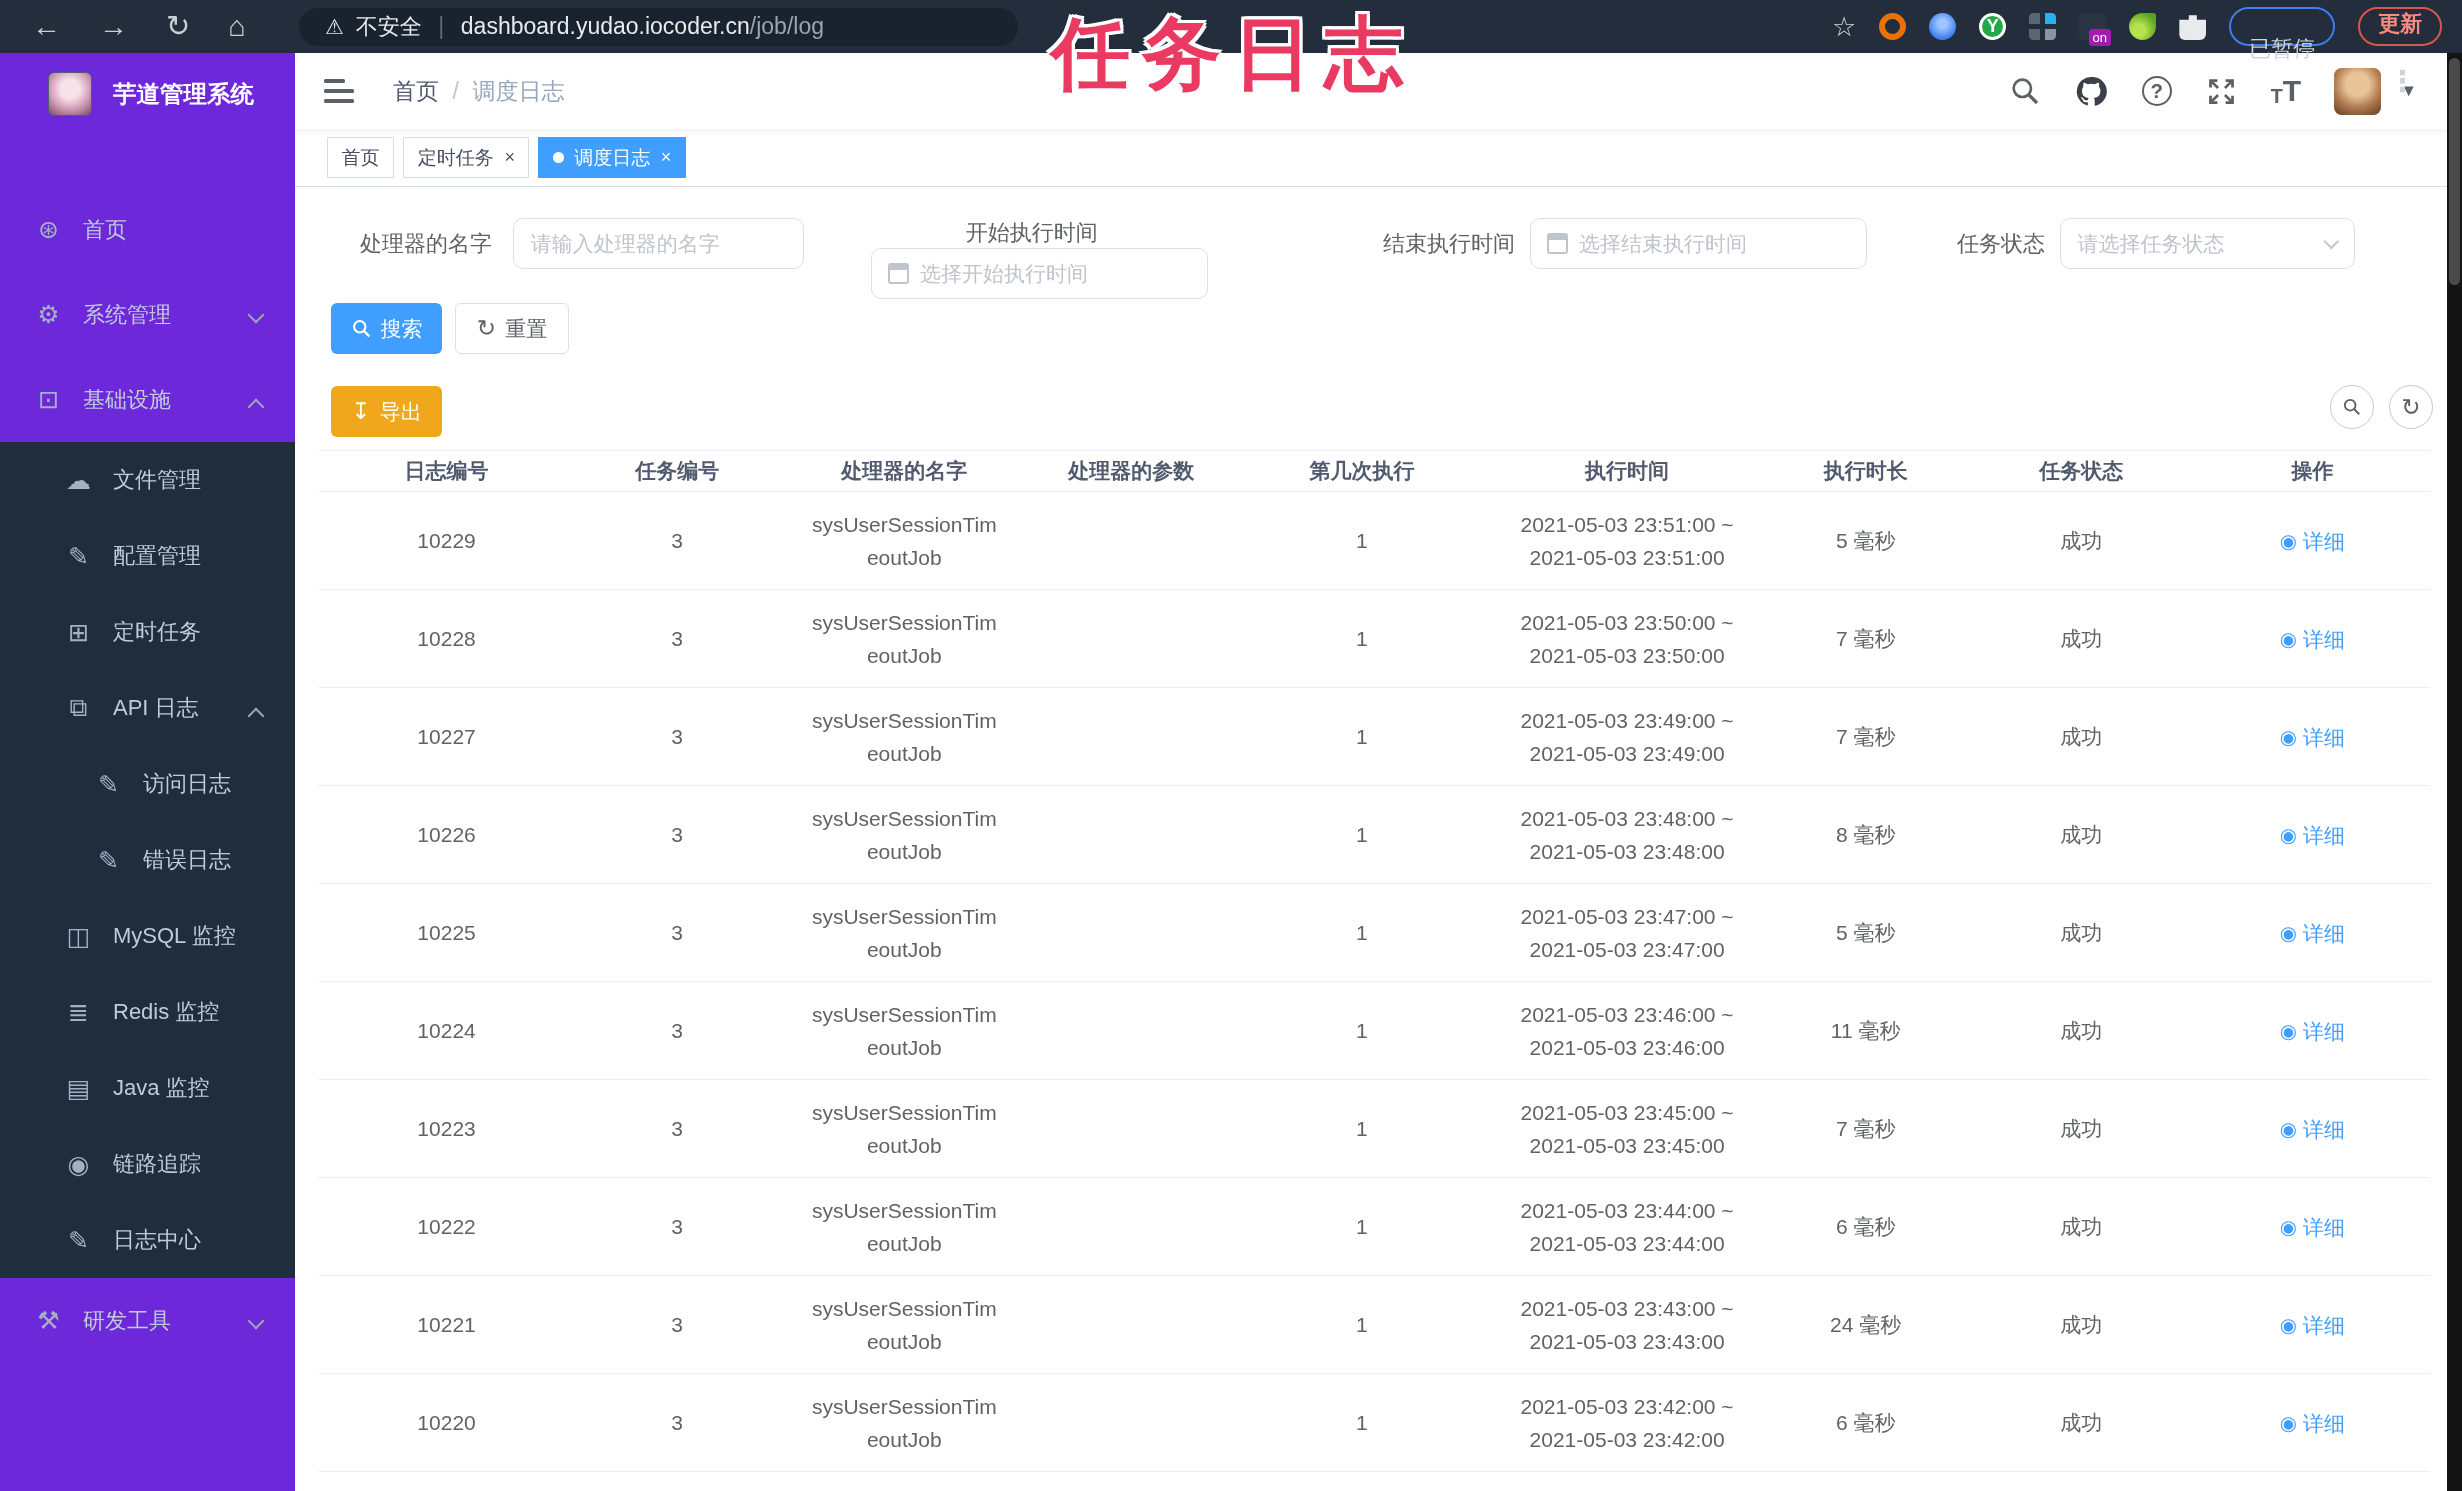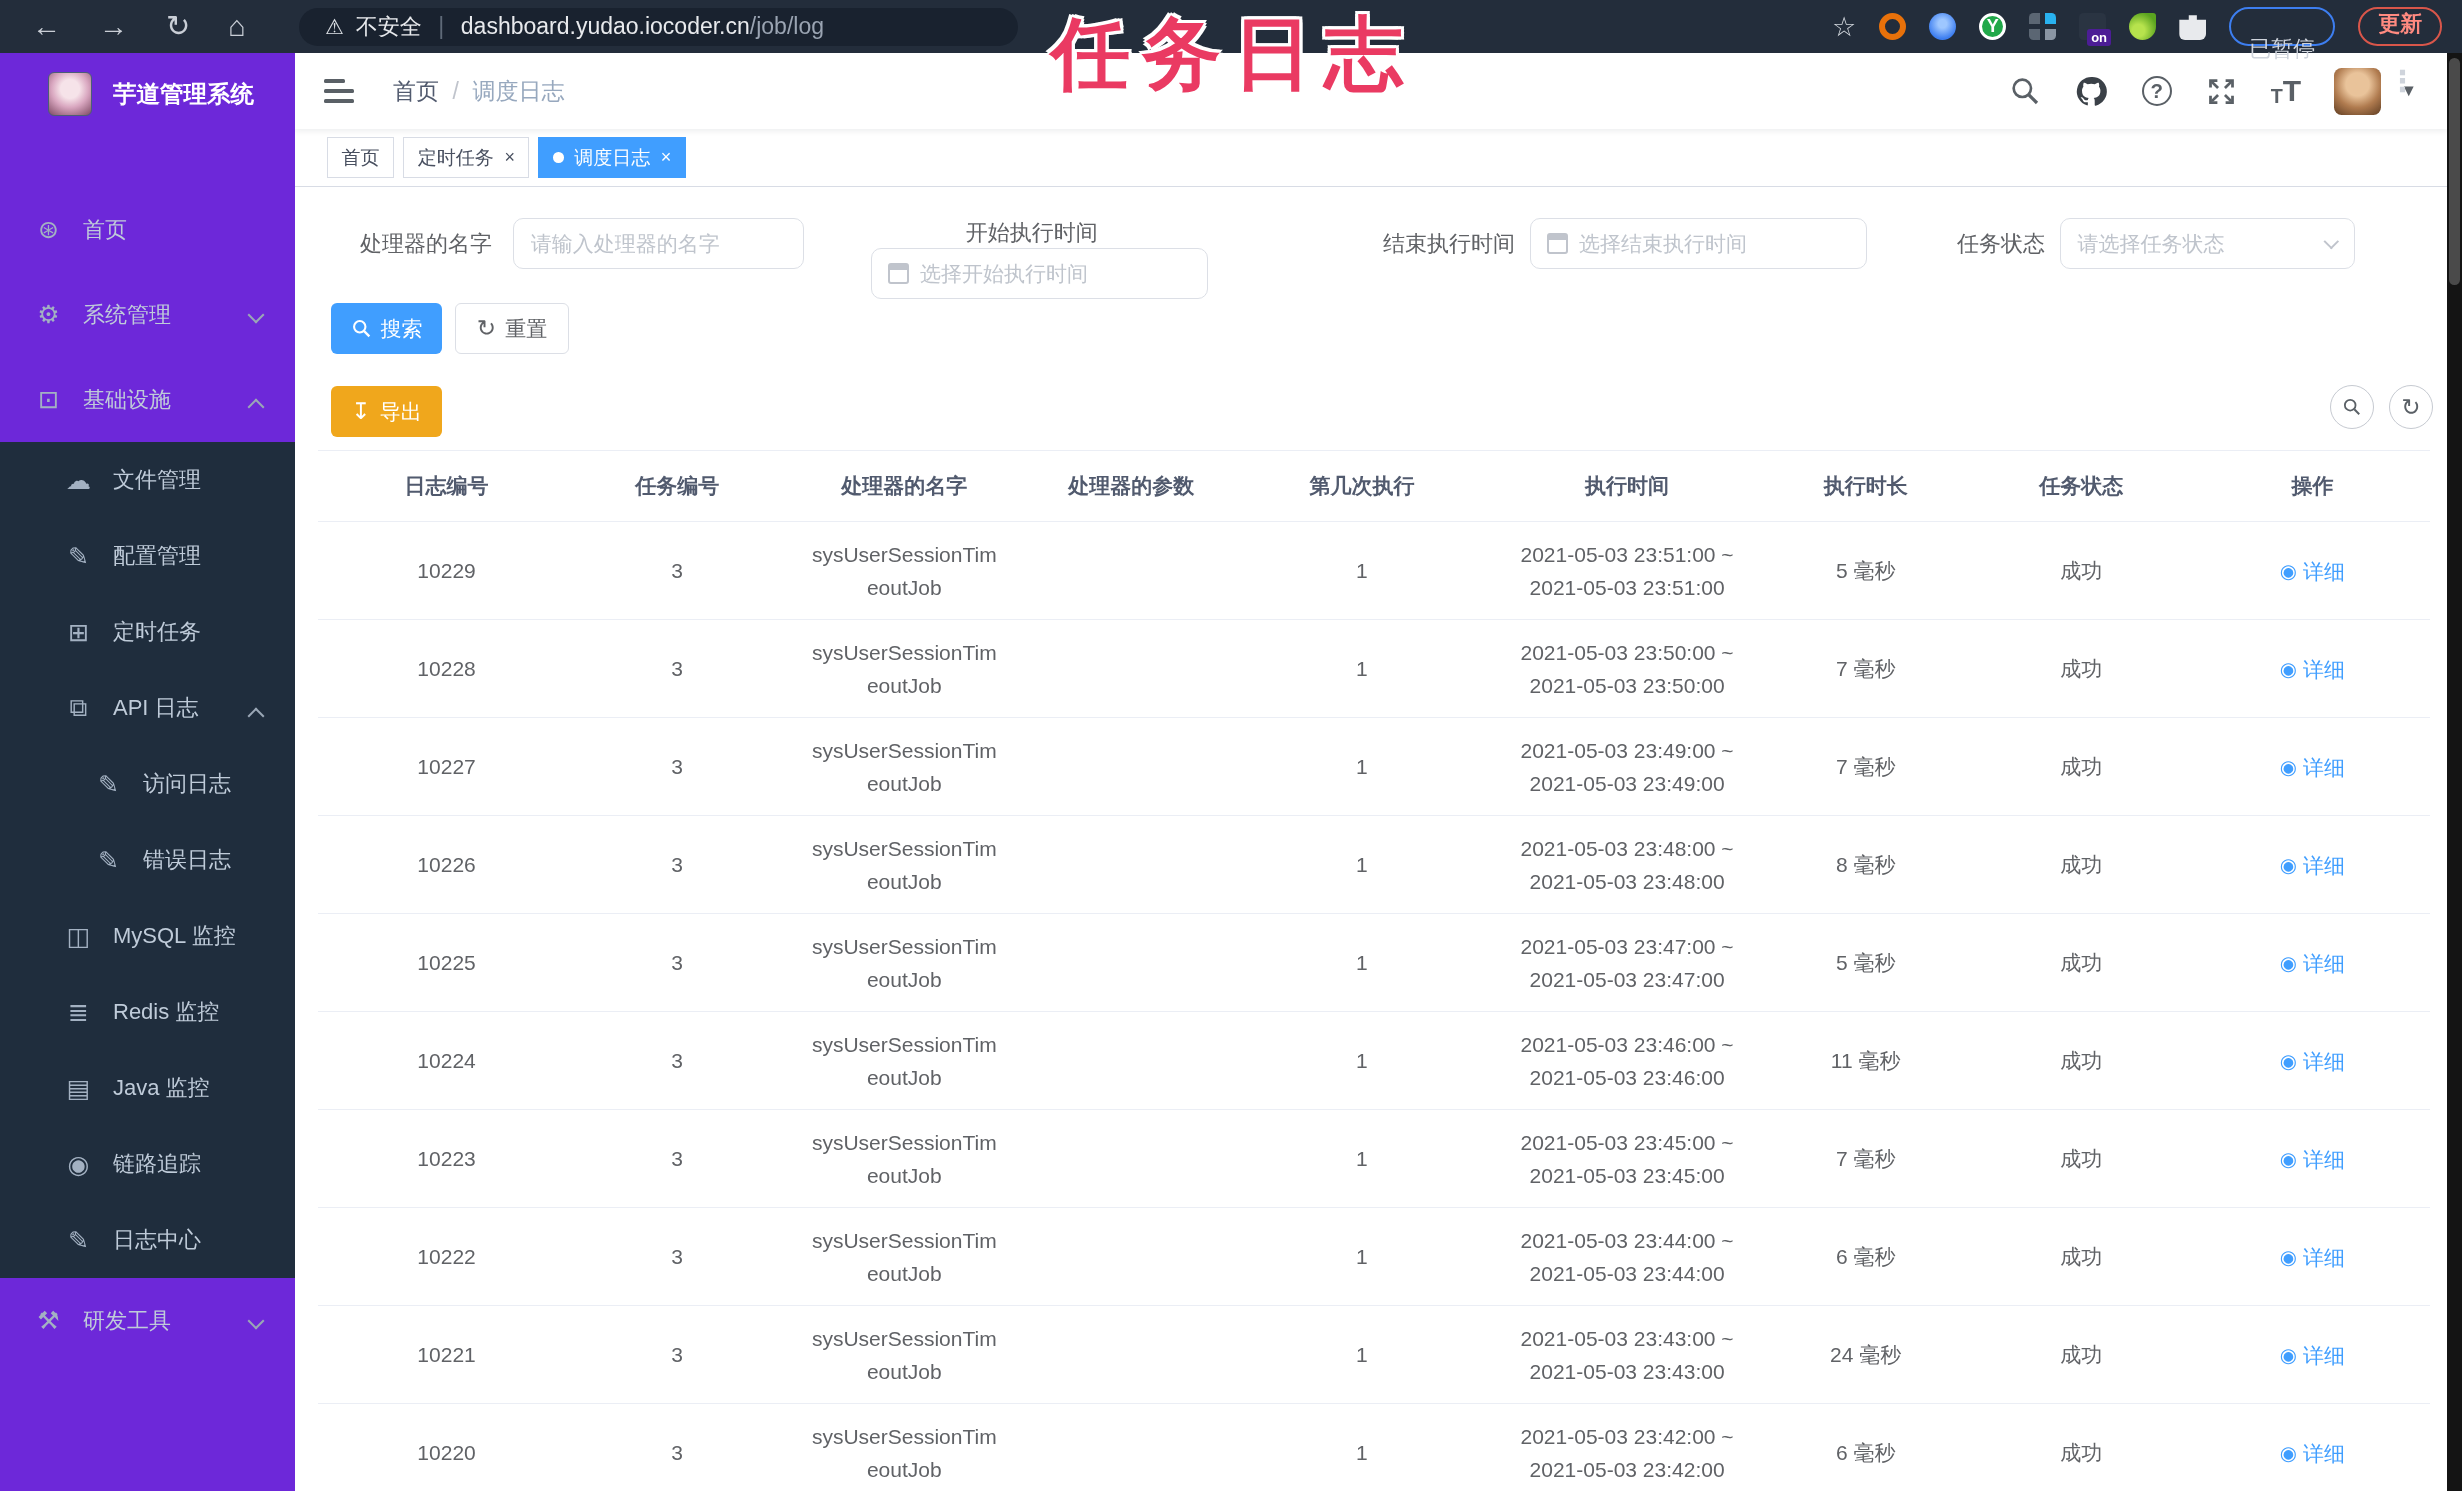--- a/index.html
+++ b/index.html
@@ -22,21 +22,21 @@
   .ext-ring { background:transparent; border:6.8px solid #e8710a; }
   .ext-bulb { background:radial-gradient(circle at 50% 40%, #9ec7ff 20%, #3d7ef0 70%); }
   .ext-y { background:#fff; border:3px solid #fff; }
   .ext-y::after { content:"Y"; position:absolute; inset:0; background:#21a849; border-radius:50%; color:#fff; font-size:18px; font-weight:bold; display:flex; align-items:center; justify-content:center; }
   .ext-grid { border-radius:4.5px; background:
       linear-gradient(#5b6673 0 0) 0 0/11.4px 11.4px no-repeat,
       linear-gradient(#29b2f0 0 0) 16px 0/11.4px 11.4px no-repeat,
       linear-gradient(#5b6673 0 0) 0 16px/11.4px 11.4px no-repeat,
       linear-gradient(#8a95a3 0 0) 16px 16px/11.4px 11.4px no-repeat; }
   .ext-on { background:#2a3442; border-radius:4.5px; }
-  .on-badge { position:absolute; right:-4.5px; bottom:-6px; background:#4c1d95; color:#fff; font-size:13px; padding:0.8px 3.8px; border-radius:3px; font-weight:bold; }
+  .on-badge { position:absolute; right:-4.5px; bottom:-6px; background:#a21caf; color:#fff; font-size:13px; padding:0.8px 3.8px; border-radius:3px; font-weight:normal; }
   .ext-leaf { background:radial-gradient(circle at 35% 65%, #b7e34d 25%, #5aa31f 75%); border-radius:50% 3px 50% 50%; }
   .ext-puzzle { background:#e8eaed; border-radius:6px; clip-path:polygon(0 25%,35% 25%,35% 8%,65% 8%,65% 25%,100% 25%,100% 100%,0 100%); }
   .capsule { height:39px; border-radius:20.4px; display:flex; align-items:center; gap:25px; padding:0 18px; font-size:22px;flex-direction:column; }
   .capsule.paused { border:2.3px solid #3d7ef0; color:#cfd4dc; }
   .emoji-face { width:26px; height:26px; border-radius:50%;
      background:
        radial-gradient(circle at 34% 38%, #5d4037 10%, transparent 11%),
        radial-gradient(circle at 66% 38%, #5d4037 10%, transparent 11%),
        radial-gradient(ellipse at 50% 72%, #8d4a33 22%, transparent 23%),
        #ffd43b; }
@@ -110,21 +110,21 @@
   .btn-search { position:absolute; left:36px; top:250px; width:111px; background:#409eff; color:#fff; }
   .btn-reset { position:absolute; left:160px; top:250px; width:114px; background:#fff; border-color:#dcdfe6; color:#606266; }
   .btn-export { position:absolute; left:36px; top:333px; width:111px; background:#f0a71c; color:#fff; }
   .glyph-icon { font-size:23px; line-height:1; }
   .round-btn { position:absolute; width:44px; height:44px; border-radius:50%; border:1.5px solid #c6cad1; background:#fff; color:#5a6066; display:flex; align-items:center; justify-content:center; cursor:pointer; }
   .round-search { left:2035px; top:332px; }
   .round-refresh { left:2094px; top:332px; font-size:23px; }
 
   
   .log-table { position:absolute; left:23px; top:397px; width:2112px; border-collapse:collapse; table-layout:fixed; font-size:21px; }
-  .log-table thead th { height:71px; font-weight:bold; color:#515a6e; border-top:1.5px solid #ebeef5; border-bottom:1.5px solid #ebeef5; text-align:center; font-size:21px; }
+  .log-table thead th { height:41px; font-weight:bold; color:#515a6e; border-top:1.5px solid #ebeef5; border-bottom:1.5px solid #ebeef5; text-align:center; font-size:21px; }
   .log-table td { height:98px; text-align:center; color:#606266; border-bottom:1.5px solid #ebeef5; line-height:33px; }
   .action-link { color:#409eff; cursor:pointer; display:inline-flex; align-items:center; gap:6px; }
   .view-icon { font-size:19.7px; }
 
   
   .page-scrollbar { position:absolute; right:0; top:53px; width:15px; height:1438px; background:#141414; z-index:45; }
   .page-scrollbar .thumb { position:absolute; top:4.5px; left:2.3px; width:10.6px; height:227px; background:#4a4a4a; border-radius:5.3px; }
 </style>
 </head>
 <body>

